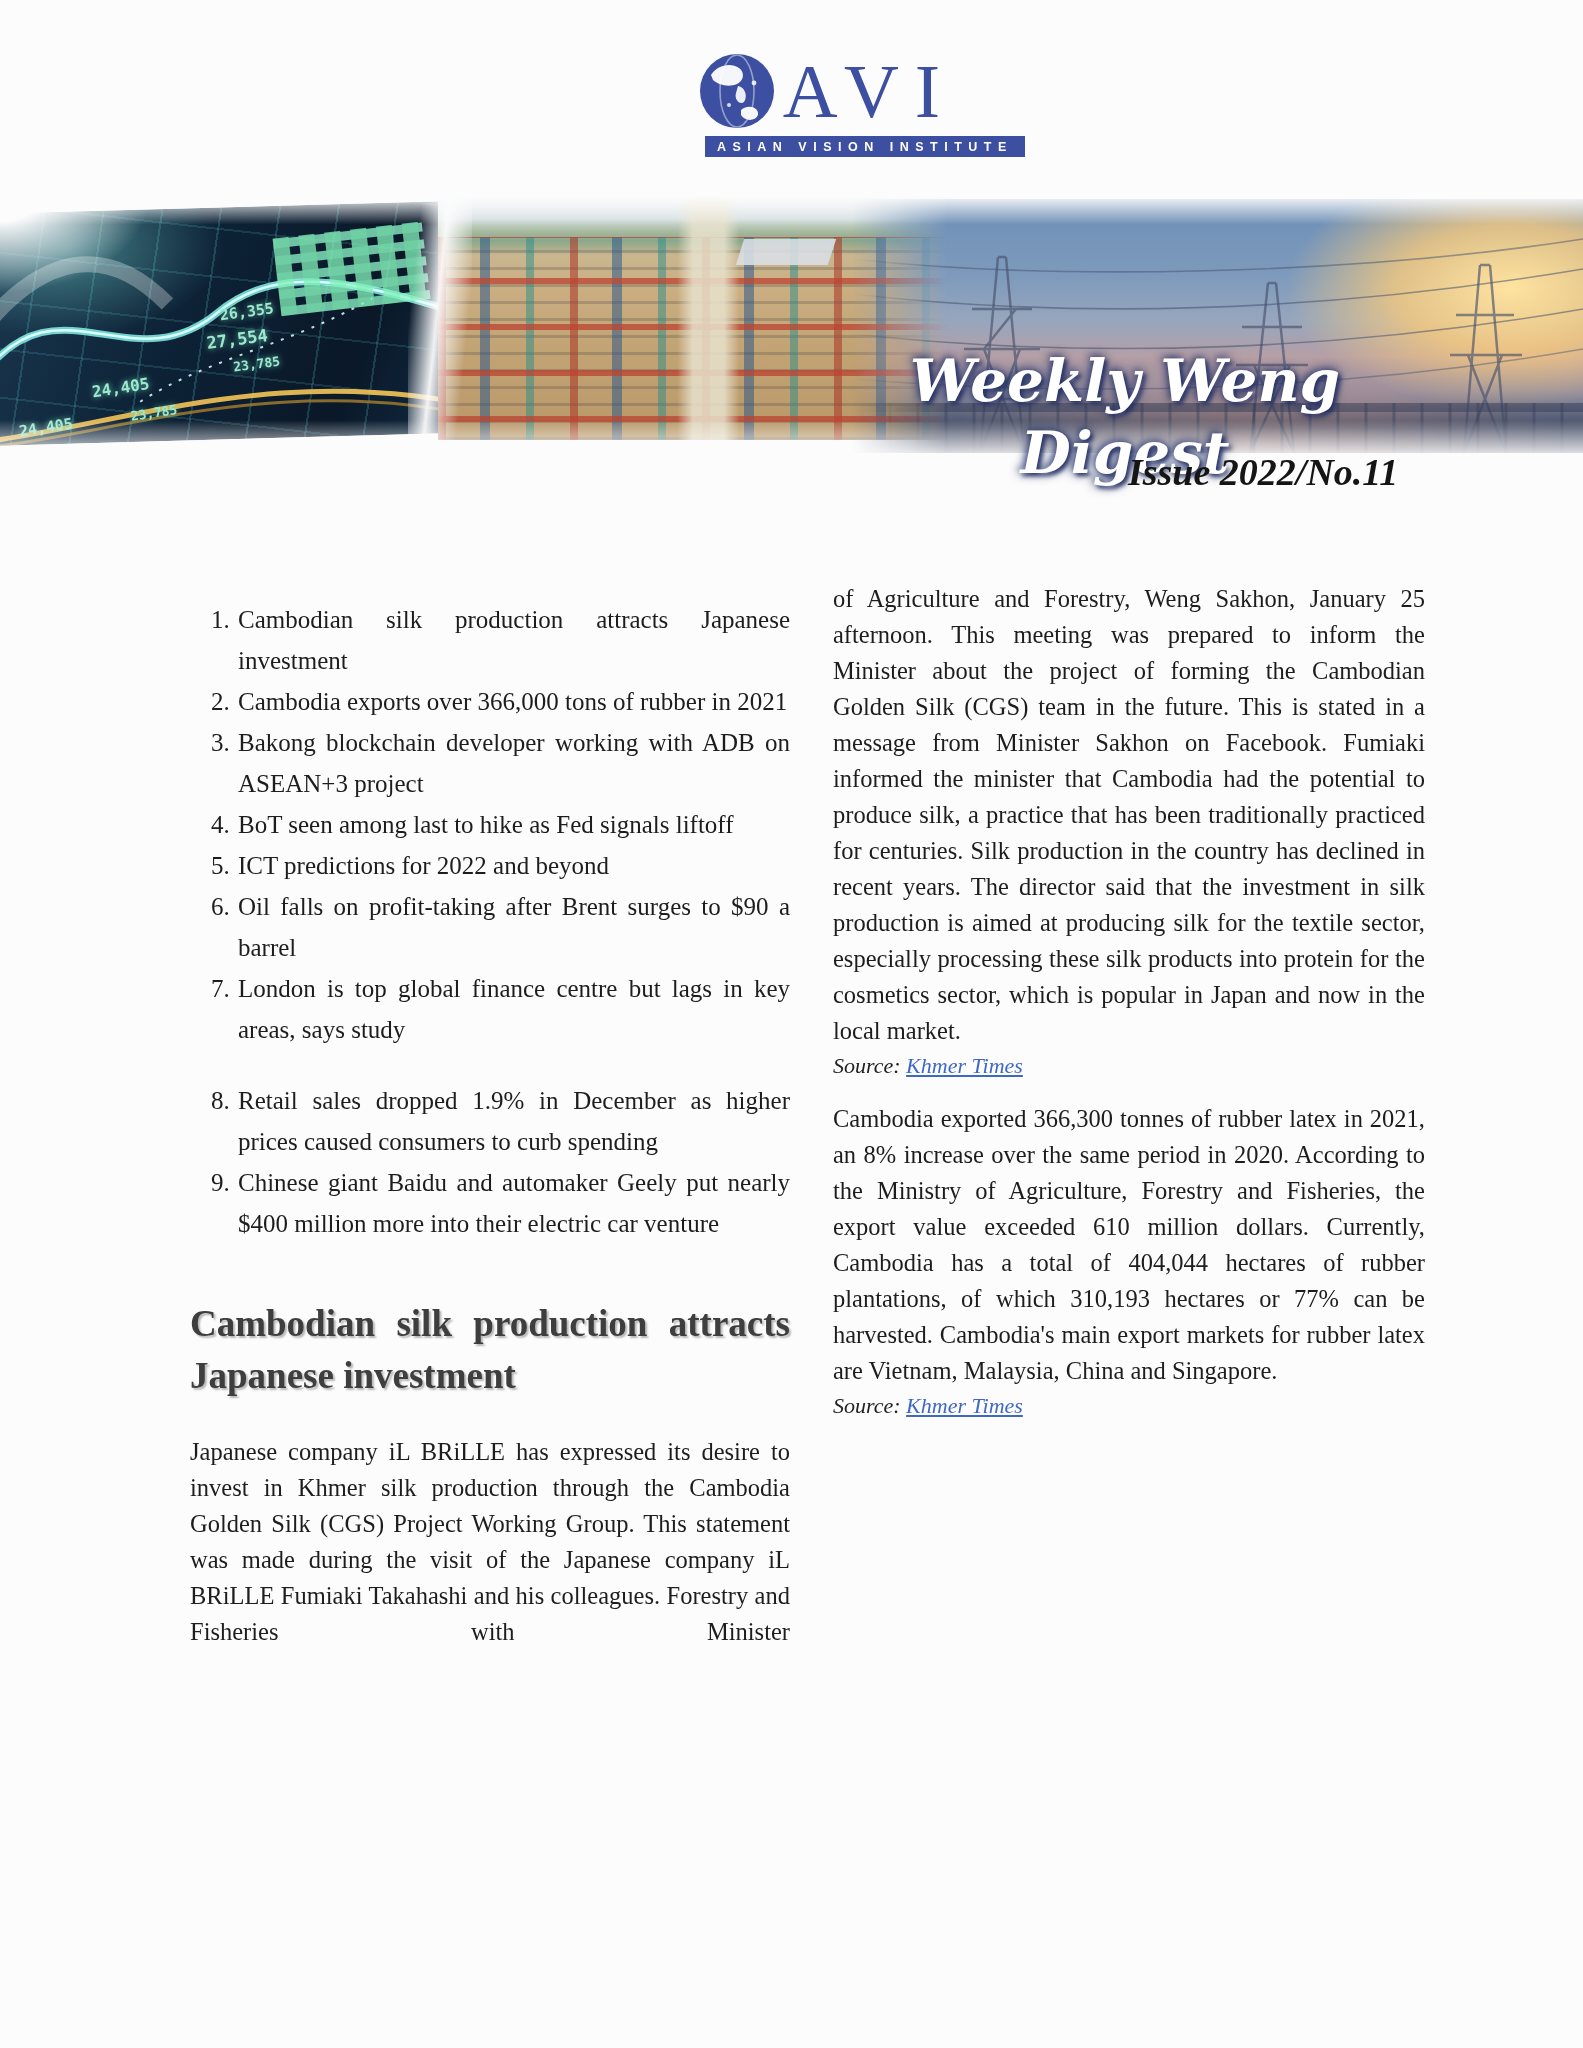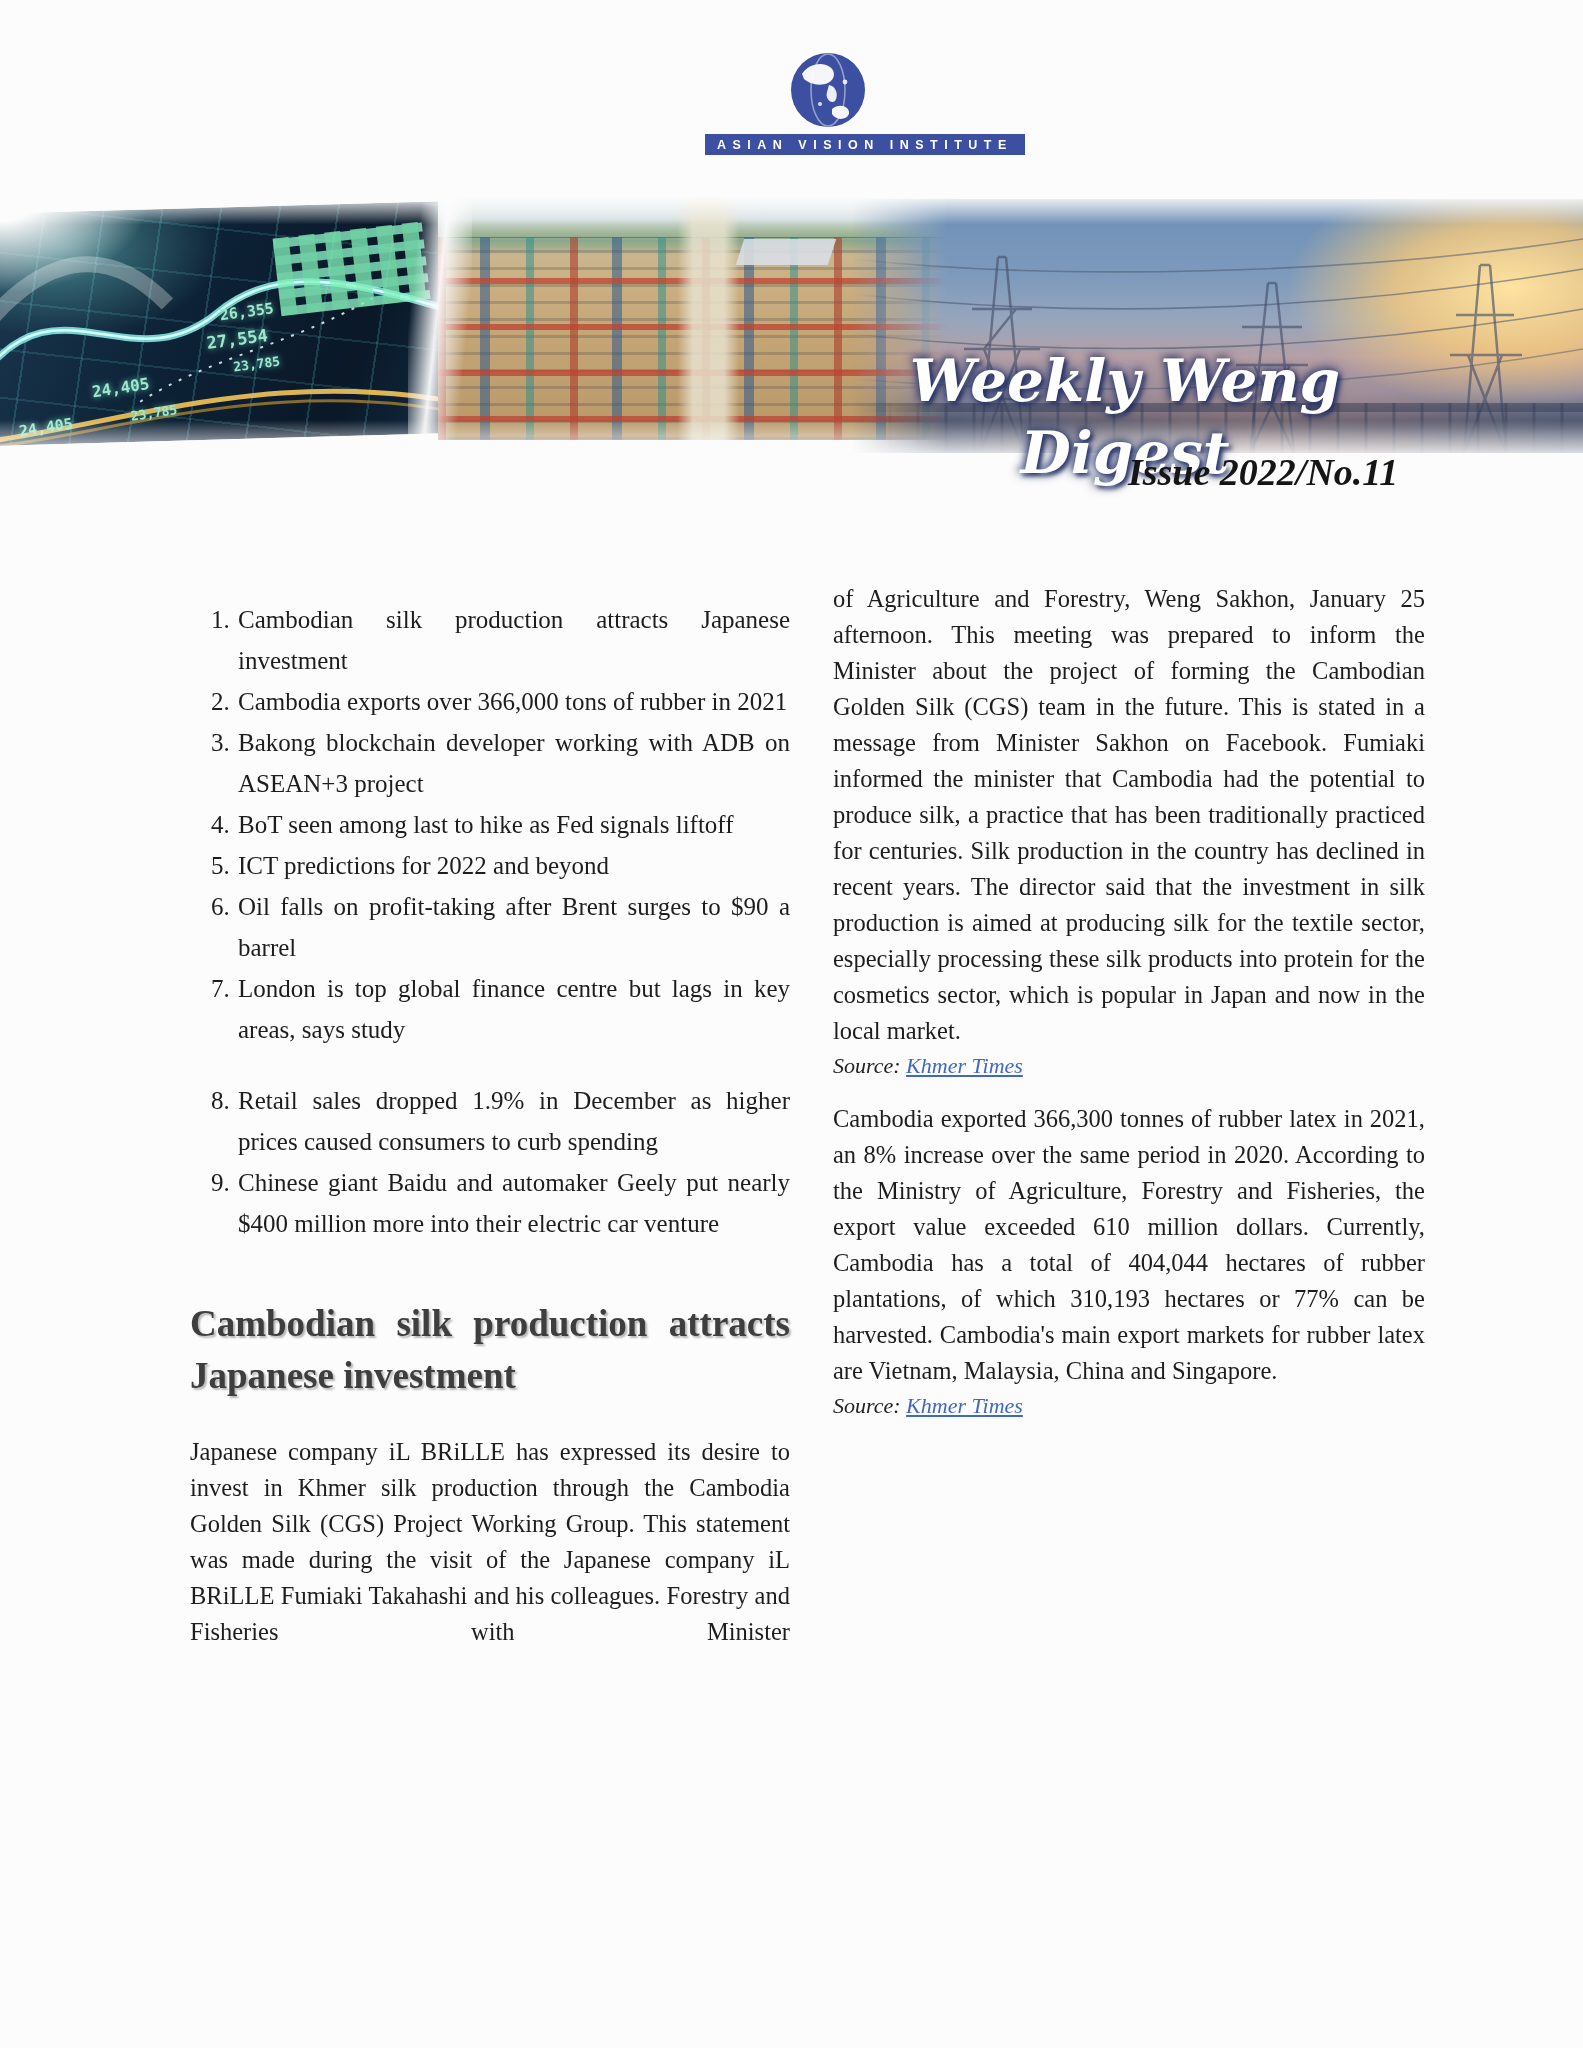--- a/index.html
+++ b/index.html
@@ -95,20 +95,21 @@
   <div class="logo-row">
     <svg class="globe" viewBox="0 0 76 76">
       <circle cx="38" cy="38" r="37" fill="#3d4fa1"></circle>
       <ellipse cx="38" cy="38" rx="17" ry="36" fill="none" stroke="rgba(255,255,255,0.45)" stroke-width="1.6"></ellipse>
       <path d="M12,22 C18,12 32,9 40,15 C46,19 45,28 38,31 C29,35 18,31 14,27 Z" fill="#ffffff" opacity="0.95"></path>
       <path d="M39,33 C46,34 49,43 45,49 C41,52 35,47 37,40 Z" fill="#ffffff" opacity="0.9"></path>
       <path d="M42,57 C49,51 60,54 59,62 C56,69 45,68 42,62 Z" fill="#ffffff" opacity="0.95"></path>
       <circle cx="55" cy="30" r="2.4" fill="#ffffff" opacity="0.85"></circle>
       <circle cx="30" cy="52" r="2" fill="#ffffff" opacity="0.8"></circle>
     </svg>
+    <span class="avi">AVI</span>
   </div>
   <span class="inst-bar">ASIAN VISION INSTITUTE</span>
 </div>
 
 <div class="banner">
   <div class="seg-market">
     <svg class="market-svg" viewBox="0 0 500 232" preserveAspectRatio="none">
       <path d="M-10,120 C55,42 120,30 180,95" fill="none" stroke="rgba(255,255,255,0.3)" stroke-width="16"></path>
       <path d="M-10,165 C70,60 140,175 230,105 C300,50 390,85 510,125" fill="none" stroke="#7fe3df" stroke-width="7" opacity="0.9"></path>
       <path d="M-10,165 C70,60 140,175 230,105 C300,50 390,85 510,125" fill="none" stroke="#d8fff7" stroke-width="2.5"></path>

